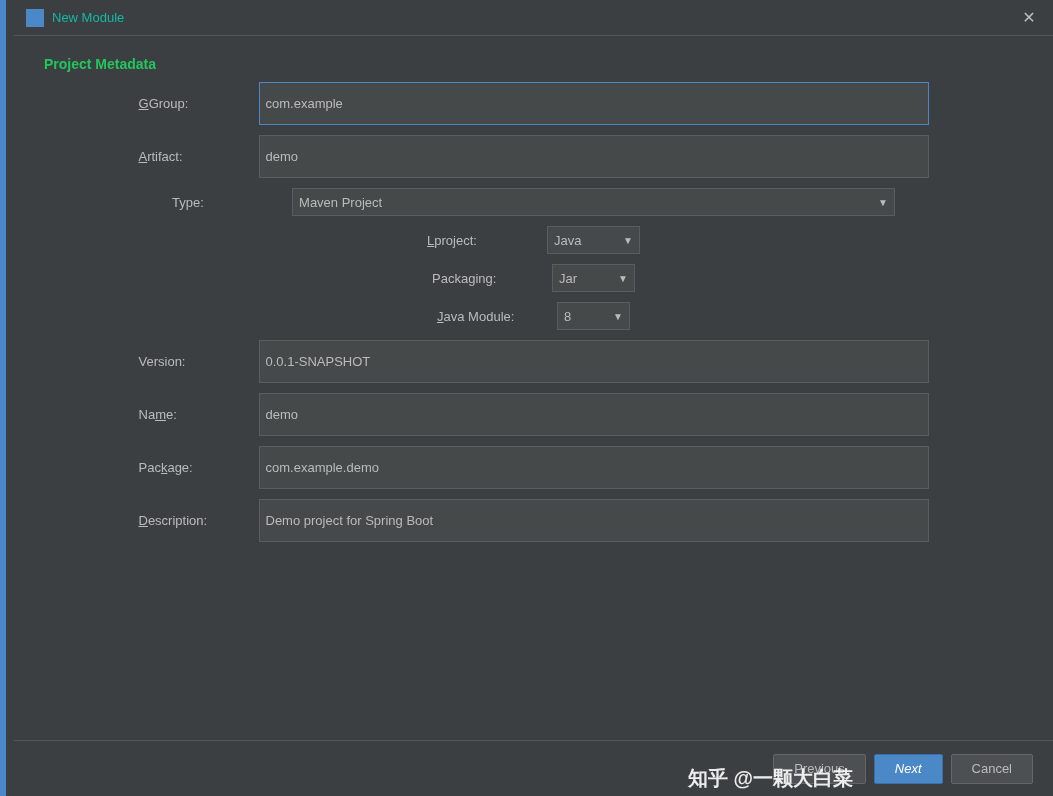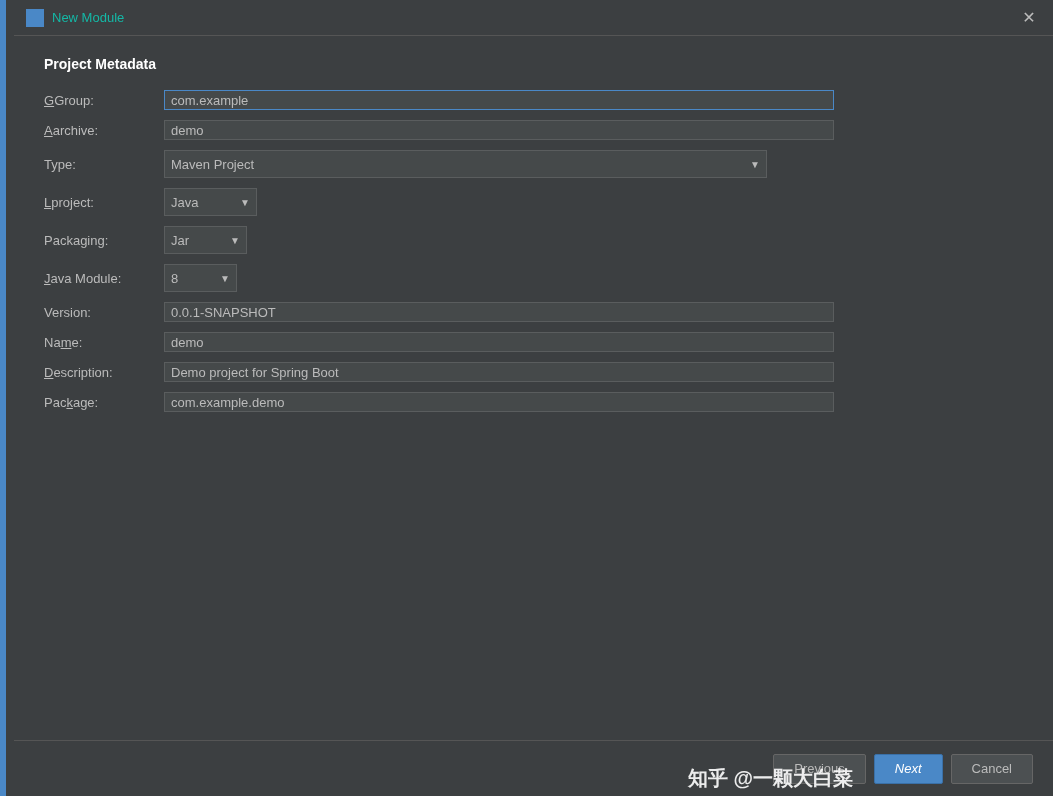--- a/index.html
+++ b/index.html
@@ -88,44 +88,45 @@
       border-radius: 2px;
     }
 
     .content {
       padding: 20px 30px;
     }
 
     .section-title {
       font-size: 14px;
       font-weight: bold;
-      color: #ffffff;
-      margin-bottom: 18px;
+      color: #22c55e;
+      margin-bottom: 10px;
     }
 
     .form-row {
       display: flex;
       align-items: center;
       margin-bottom: 10px;
+      justify-content: center;
     }
 
     .form-label {
       width: 120px;
       min-width: 120px;
       color: #bbbbbb;
       font-size: 13px;
       text-align: left;
     }
 
     .form-label u { text-decoration: underline; }
 
     .form-input {
       flex: 1;
       max-width: 670px;
-      height: 20px;
+      height: 43px;
       background: #45494a;
       border: 1px solid #5a5d5e;
       color: #bbbbbb;
       font-size: 13px;
       padding: 8px 6px;
       outline: none;
     }
 
     .form-input.focused {
       border-color: #4a88c7;
@@ -261,21 +262,21 @@
 
       <div class="form-row">
         <div class="form-label">
           <u>G</u><span>Group:</span>
         </div>
         <input type="text" class="form-input focused" value="com.example" style="">
       </div>
 
       <div class="form-row">
         <div class="form-label">
-          <u>A</u><span>archive:</span>
+          <u>A</u><span>rtifact:</span>
         </div>
         <input type="text" class="form-input" value="demo" style="">
       </div>
 
       <div class="form-row">
         <div class="form-label">Type:</div>
         <div class="form-input-group">
           <div class="type-input" style="width:580px; border-right:none;">
             <span>Maven Project</span>
           </div>
@@ -332,30 +333,30 @@
 
       <div class="form-row">
         <div class="form-label">
           Na<u>m</u><span>e:</span>
         </div>
         <input type="text" class="form-input" value="demo" style="">
       </div>
 
       <div class="form-row">
         <div class="form-label">
+          Pac<u>k</u><span>age:</span>
+        </div>
+        <input type="text" class="form-input" value="com.example.demo" style="">
+      </div>
+
+      <div class="form-row">
+        <div class="form-label">
           <u>D</u><span>escription:</span>
         </div>
         <input type="text" class="form-input" value="Demo project for Spring Boot" style="">
-      </div>
-
-      <div class="form-row">
-        <div class="form-label">
-          Pac<u>k</u><span>age:</span>
-        </div>
-        <input type="text" class="form-input" value="com.example.demo" style="">
       </div>
     </div>
 
     <div class="footer">
       <button class="btn">Previous</button>
       <button class="btn btn-primary">Next</button>
       <button class="btn">Cancel</button>
     </div>
 
     <div class="watermark">知乎 @一颗大白菜</div>

